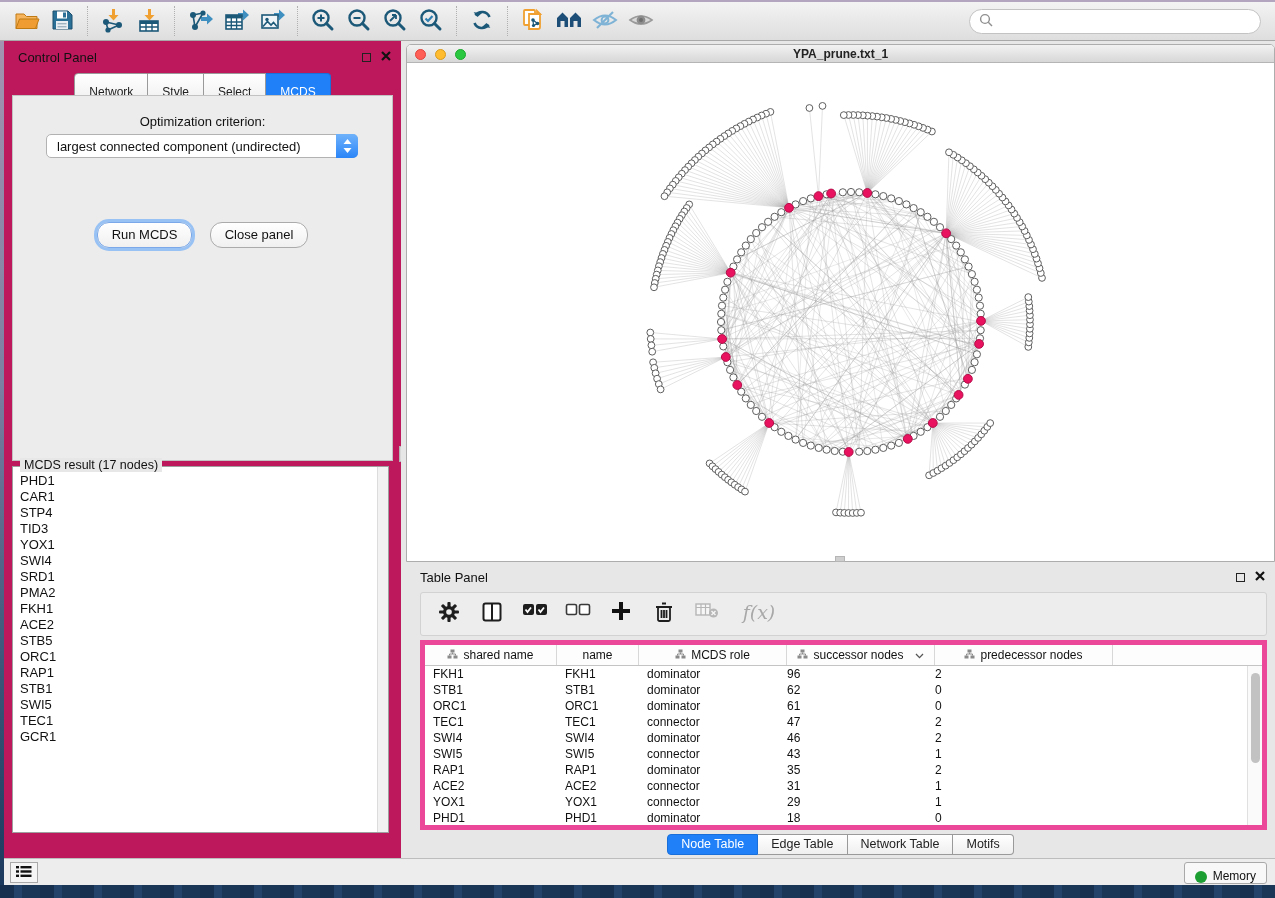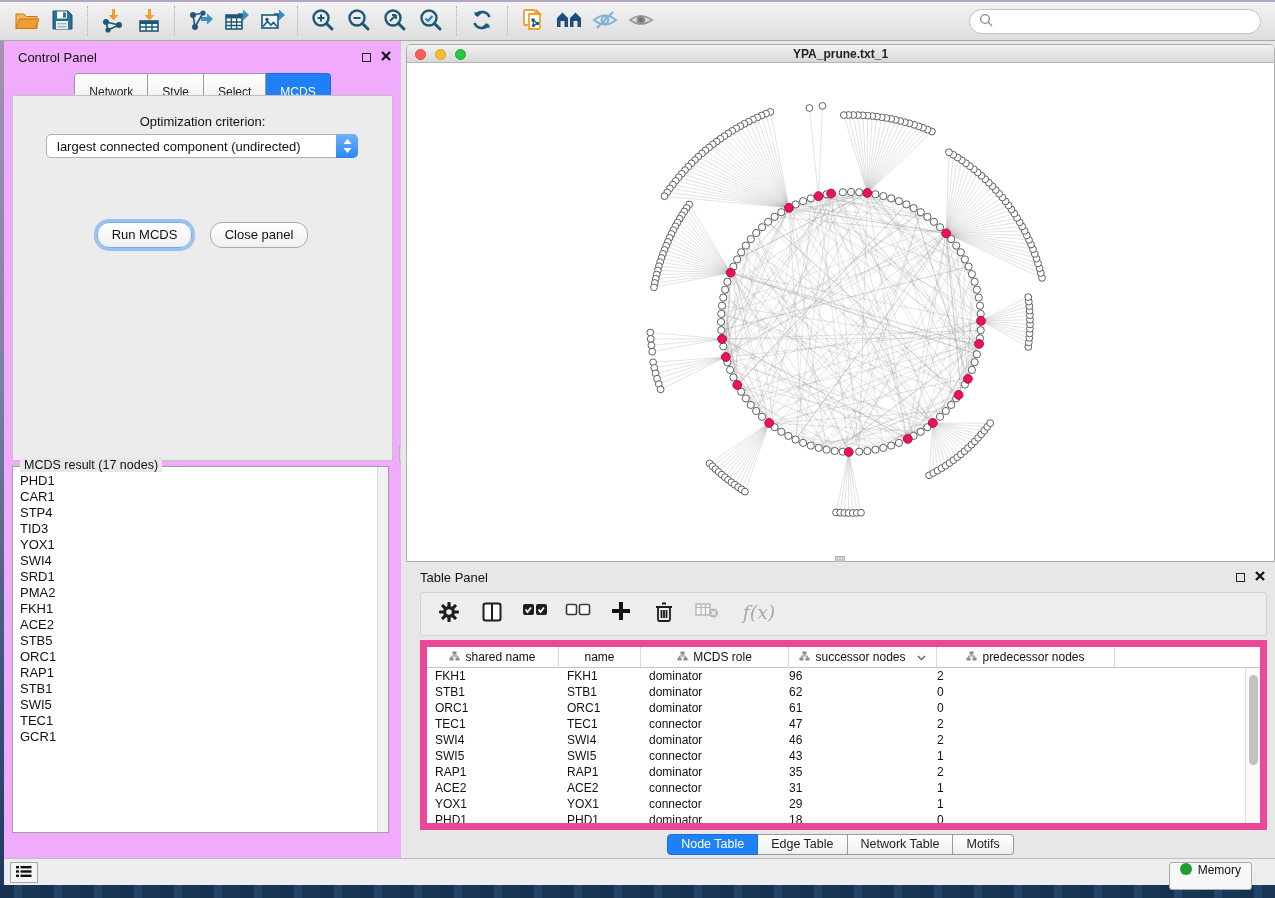--- a/index.html
+++ b/index.html
@@ -16,21 +16,21 @@
   .toolbar { position:absolute; left:0; top:2px; width:1275px; height:39px;
     background:linear-gradient(#f3f3f3,#dedede); border-bottom:1px solid #a9a9a9;
     display:flex; align-items:center; padding-left:8px; }
   .tb-btn { width:36px; height:32px; display:flex; align-items:center; justify-content:center; border-radius:4px; }
   .tb-sep { width:1px; height:30px; border-left:1px dotted #b0b0b0; margin:0 7px; }
   .search-wrap { position:absolute; right:14px; top:7px; width:292px; height:25px; background:#fff;
     border:1px solid #c3c3c3; border-radius:13px; display:flex; align-items:center; padding-left:9px; }
   .search-input { border:none; outline:none; flex:1; height:20px; font-size:12px; background:transparent; }
 
   
-  .control-panel { position:absolute; left:4px; top:41px; width:397px; height:817px; background:#f0abfc; }
+  .control-panel { position:absolute; left:4px; top:41px; width:397px; height:817px; background:#be185d; }
   .cp-header { position:absolute; left:14px; top:9px; font-size:13px; color:#111; }
   .win-btns { position:absolute; right:10px; top:9px; display:flex; gap:10px; align-items:center; }
   .float-ic { width:9px; height:9px; border:1.5px solid #222; background:transparent; }
   .seg-tabs { position:absolute; left:0; right:0; top:32px; display:flex; justify-content:center; }
   .seg-tab { border:1px solid #9a9a9a; border-left:none; background:linear-gradient(#ffffff,#efefef);
     padding:11px 14px 4px; font-size:12px; color:#222; cursor:default; }
   .seg-tab:first-child { border-left:1px solid #9a9a9a; border-radius:4px 0 0 4px; }
   .seg-tab:last-child { border-radius:0 4px 4px 0; }
   .seg-tab.active { background:#1f80f8; color:#fff; border-color:#1b6fd8; }
   .cp-content { position:absolute; left:8px; top:54px; width:381px; height:366px;
@@ -68,41 +68,41 @@
   .net-title { font-size:12px; font-weight:bold; color:#222; }
   .net-canvas { position:absolute; left:0; top:18px; width:867px; height:498px; background:#fff; overflow:hidden; }
 
   .table-panel { position:absolute; left:5px; top:521px; width:869px; height:296px; background:#e7e7e7; }
   .tp-header { position:absolute; left:14px; top:8px; font-size:13px; color:#111; }
   .tp-toolbar { position:absolute; left:14px; top:30px; right:8px; height:44px; background:#ededed;
     border:1px solid #d2d2d2; border-radius:3px; display:flex; align-items:center; gap:17px; padding-left:15px; }
   .tp-tool { width:26px; height:26px; display:flex; align-items:flex-start; justify-content:center; }
   .fx-label { font-family:"DejaVu Serif", serif; font-style:italic; font-size:19px; color:#a8a8a8; }
 
-  .node-table { position:absolute; left:14px; top:78px; right:8px; height:190px; border:7px solid #ec4899; background:#fff; }
+  .node-table { position:absolute; left:14px; top:78px; right:8px; height:190px; border:5px solid #ec4899; background:#fff; }
   .nt-head { display:flex; height:21px; border-bottom:1px solid #c4c4c4; background:#fdfdfd; }
   .nt-hcell { display:flex; align-items:center; justify-content:center; gap:5px; font-size:12px; color:#111;
     border-right:1px solid #d8d8d8; overflow:hidden; }
   .nt-hcell:last-child { border-right:none; }
   .nt-body { position:absolute; left:0; top:21px; right:15px; bottom:0; overflow:hidden; }
   .nt-row { display:flex; height:16px; align-items:center; }
   .nt-cell { font-size:12px; color:#111; white-space:nowrap; overflow:hidden; }
   .al { padding-left:8px; text-align:left; }
   .ar { text-align:left; }
   .nt-scroll { position:absolute; right:0; top:21px; bottom:0; width:15px; background:#fafafa; border-left:1px solid #e0e0e0; }
   .nt-thumb { position:absolute; left:2.5px; top:7px; width:9px; height:90px; background:#c2c2c2; border-radius:5px; }
 
   .tp-tabs { position:absolute; left:0; right:0; top:272px; display:flex; justify-content:center; }
   .tp-tabs .seg-tab { padding:2px 13px 3px; font-size:12.5px; }
 
   
   .status-bar { position:absolute; left:4px; top:858px; width:1271px; height:27px; background:#ededed; border-top:1px solid #bdbdbd; }
   .list-btn { position:absolute; left:6px; top:3px; width:28px; height:21px; border:1px solid #a9a9a9; background:#f5f5f5; display:flex; align-items:center; justify-content:center; }
-  .memory-btn { position:absolute; right:23px; top:2.5px; height:28px; border:1px solid #a9a9a9; border-radius:3px;
-    background:#f8f8f8; display:flex; align-items:flex-start; gap:6px; padding:0 10px; font-size:12px; color:#111; }
+  .memory-btn { position:absolute; right:8px; top:2.5px; height:22px; border:1px solid #a9a9a9; border-radius:3px;
+    background:#f8f8f8; display:flex; align-items:flex-end; gap:6px; padding:0 10px; font-size:12px; color:#111; }
   .mem-dot { width:12px; height:12px; border-radius:50%; background:#1d9e33; }
 </style>
 </head>
 <body>
 
 <div class="wp-top"></div>
 <div class="wp-left"></div>
 <div class="wp-bottom"></div>
 
 <div class="toolbar">

